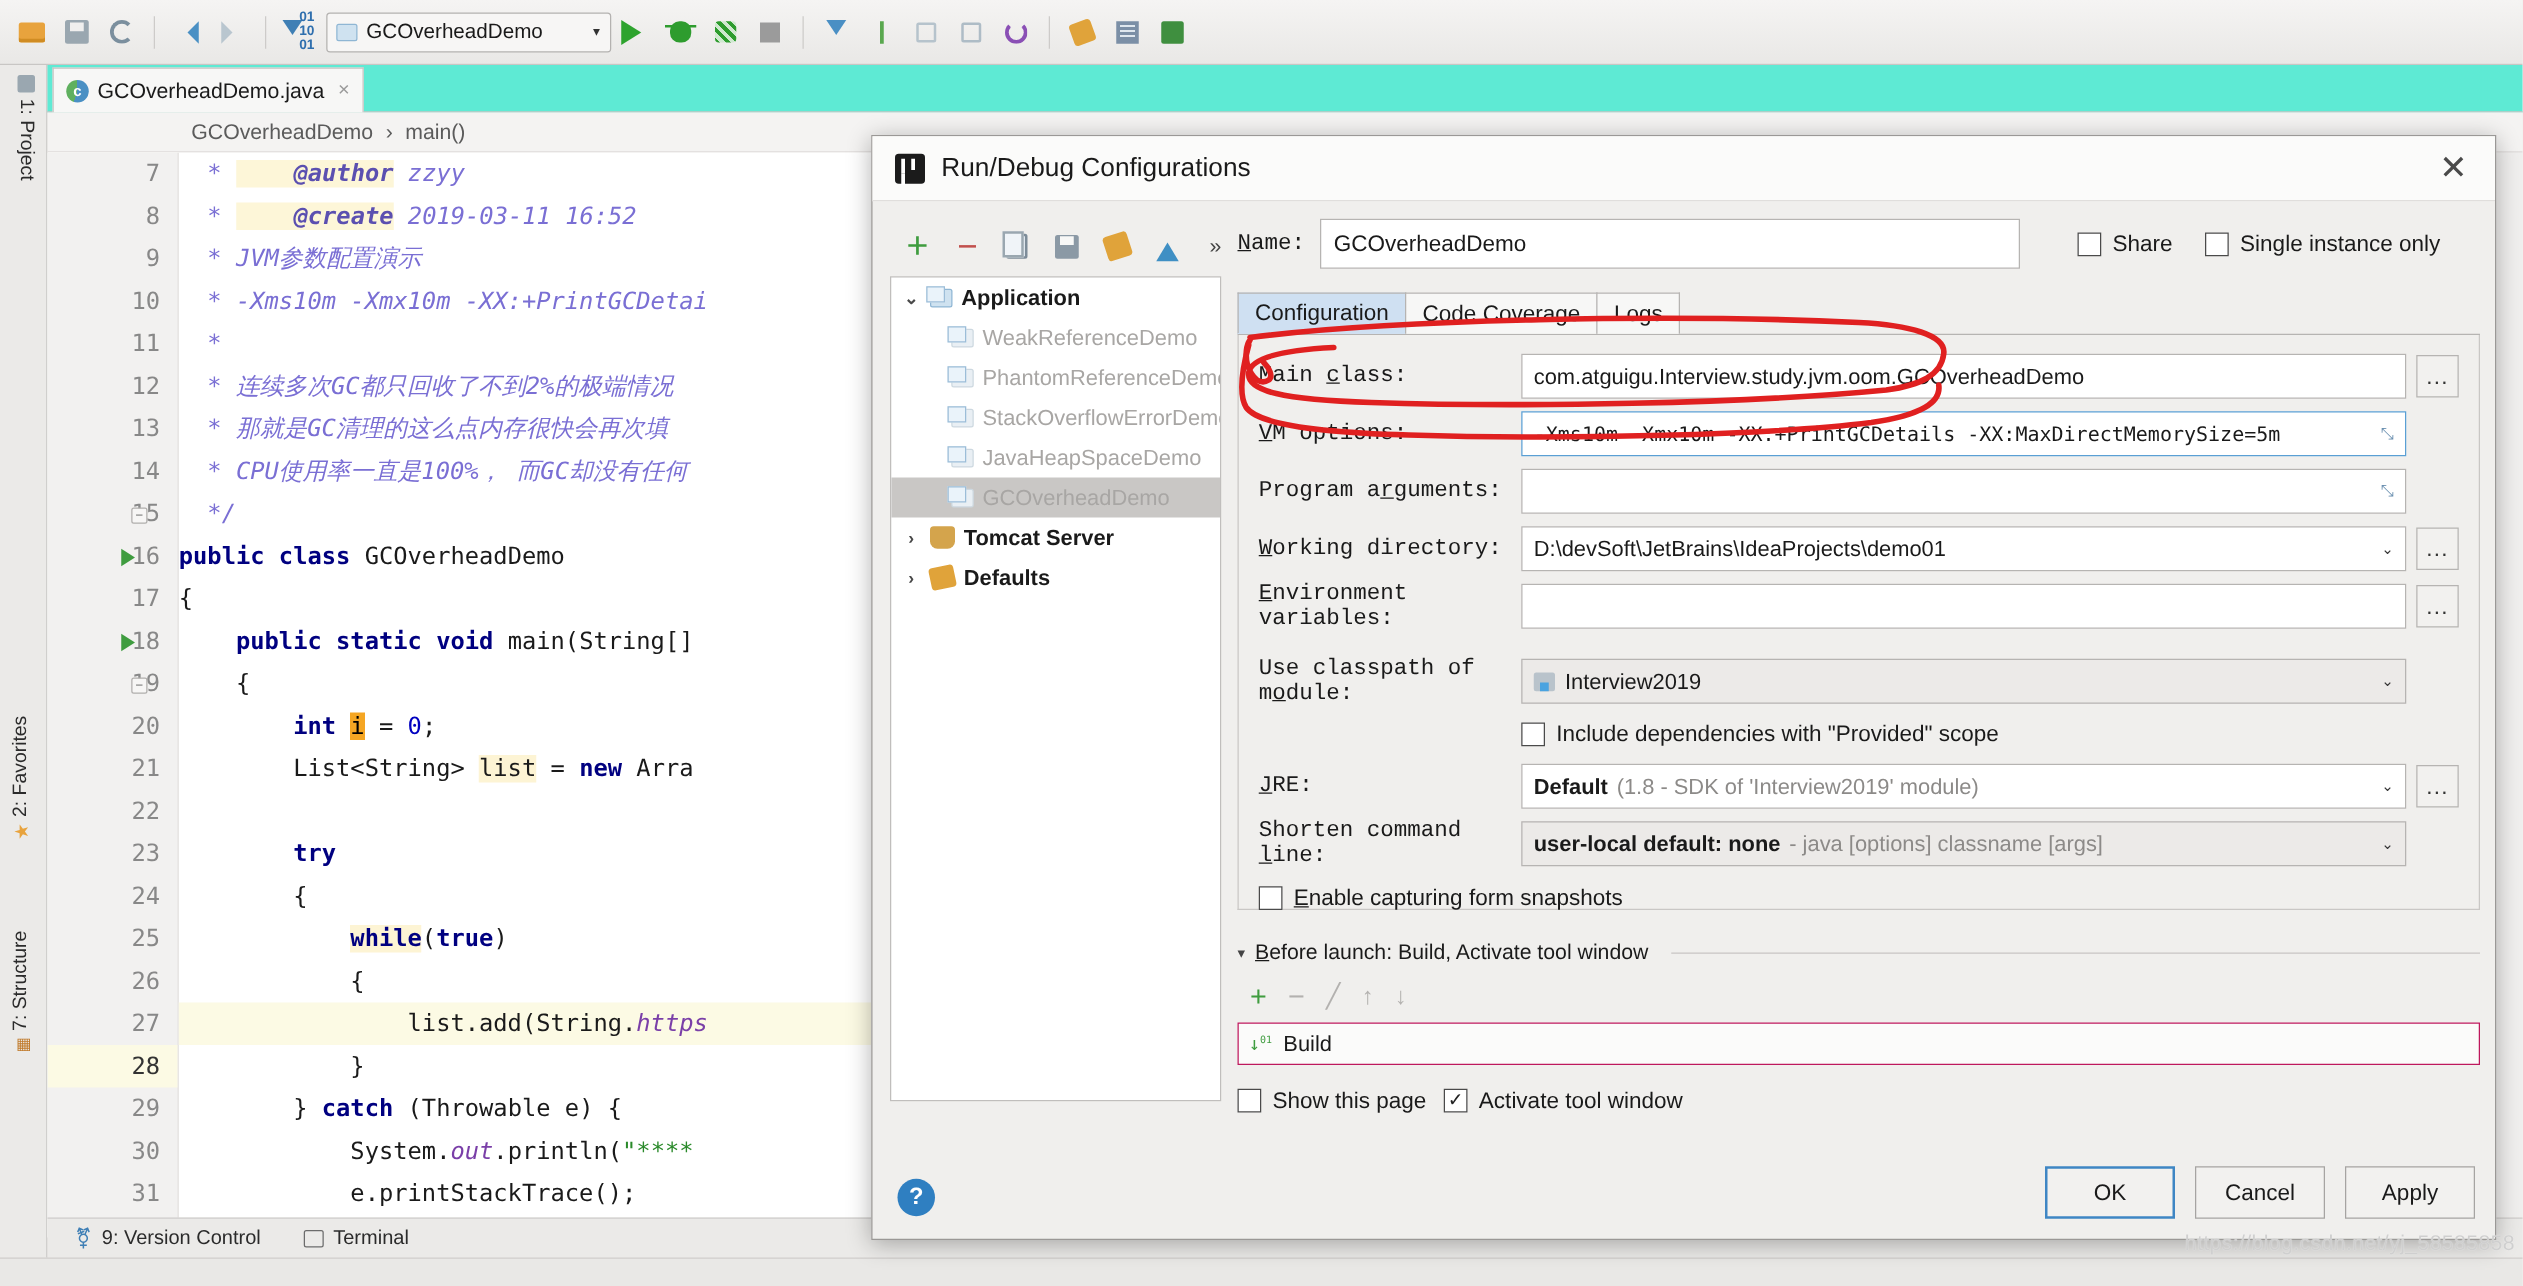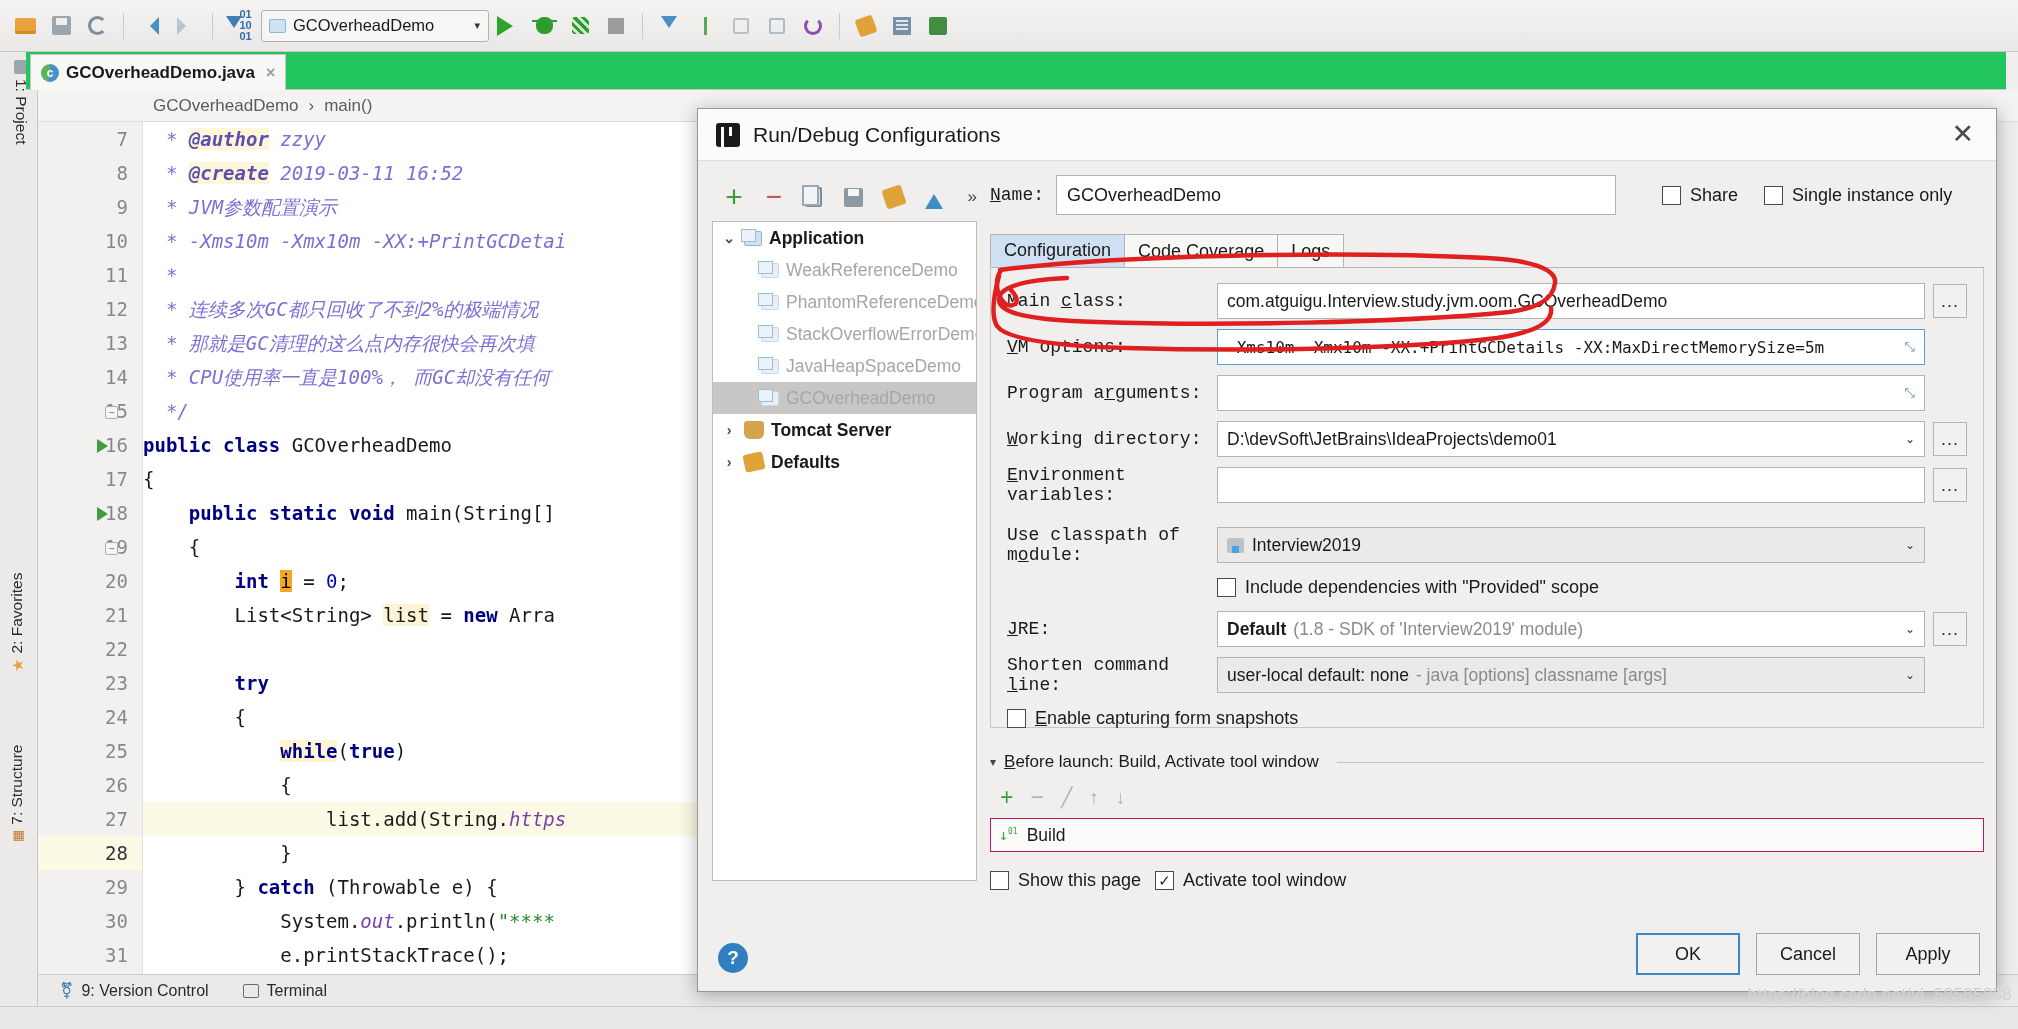--- a/index.html
+++ b/index.html
@@ -56,22 +56,22 @@
   .ic-grid:after{content:"";display:block;margin:3px;height:12px;background:
      repeating-linear-gradient(#dfe7ee 0 2px,transparent 2px 4px);}
   .ic-undo{width:18px;height:18px;border:3px solid #8a4fb5;border-radius:50%;border-top-color:transparent;}
   .ic-green-sq{width:18px;height:18px;background:#3f8f3f;border-radius:2px;}
   .ic-box{width:16px;height:16px;border:2px solid #9fb0bd;border-radius:2px;}
   .ic-modcount{font-size:11px;color:#2f6fae;font-weight:bold;line-height:1;}
   .ic-runcfg{width:17px;height:14px;background:#cfe2f0;border:1px solid #8fb6d4;border-radius:2px;}
 
   
   .tabstrip {
-    position:absolute; left:26px; top:52px; width:1980px; height:38px;
-    background:#22c55e; border-bottom:1px solid #c8c6c4;font-weight:bold;
+    position:absolute; left:38px; top:52px; width:1980px; height:38px;
+    background:#5eead4; border-bottom:1px solid #c8c6c4;
   }
   .etab {
     position:absolute;left:4px;top:2px;height:36px;background:#f7f7f6;
     border:1px solid #c5c3c1;border-bottom:none;display:flex;align-items:center;
     gap:7px;padding:0 10px;font-size:17px;
   }
   .java-ico{width:18px;height:18px;border-radius:50%;
     background:conic-gradient(#4a90c4 0 55%, #5fb05f 0 100%);position:relative;}
   .java-ico:after{content:"c";position:absolute;inset:0;display:flex;align-items:center;
     justify-content:center;color:#fff;font-size:12px;font-weight:bold;}
@@ -102,21 +102,21 @@
   .gutter{position:absolute;left:0;top:0;width:105px;height:100%;background:#f2f1f0;border-right:1px solid #e3e1df;}
   .codearea{position:absolute;left:105px;top:0;right:0;height:100%;
     font-family:"DejaVu Sans Mono", monospace;font-size:19px;}
   .cline{height:34px;line-height:34px;white-space:pre;position:relative;}
   .gline{height:34px;line-height:34px;text-align:right;padding-right:14px;
     font-family:"DejaVu Sans Mono", monospace;font-size:19px;color:#888;}
   .gline.cur{color:#333;font-weight:normal;}
   .hl-line{background:#fcfae4;}
   .kw{color:#000080;font-weight:bold;}
   .cmt{color:#7a6fd4;font-style:italic;}
-  .tag{color:#5b4fb0;font-style:italic;font-weight:bold;background:#fdf6d8;}
+  .tag{color:#5b4fb0;font-style:italic;font-weight:bold;background:#fdf6d8;padding-left:46px;}
   .str{color:#2a8a2a;}
   .fld{color:#7a3fa8;font-style:italic;}
   .hl-orange{background:#f5a623;color:#000;}
   .hl-beige{background:#fdf4d4;}
   .num{color:#0000c0;}
   .runmark{position:absolute;left:-46px;top:11px;width:0;height:0;
     border:7px solid transparent;border-left-color:#3f9c3f;border-left-width:11px;}
   .foldmark{position:absolute;left:-38px;top:12px;width:13px;height:13px;
     border:1px solid #b0aeac;border-radius:2px;background:#f7f6f5;
     font-size:10px;line-height:11px;text-align:center;color:#777;}
@@ -577,21 +577,21 @@
         <span style="font-weight:bold">Default</span>
         <span class="dim" style="margin-left:7px">(1.8 - SDK of 'Interview2019' module)</span>
         <span class="dd-chev">⌄</span>
       </div>
       <div class="dots-btn">...</div>
     </div>
 
     <div class="frow">
       <span class="lbl">Shorten command <span class="u">l</span>ine:</span>
       <div class="fld-box gray">
-        <span style="font-weight:normal">user-local default: none</span>
+        <span style="font-weight:bold">user-local default: none</span>
         <span class="dim" style="margin-left:7px">- java [options] classname [args]</span>
         <span class="dd-chev">⌄</span>
       </div>
       <div style="width:42px;flex:0 0 auto"></div>
     </div>
 
     <div class="frow" style="height:40px">
       <div class="cbrow">
         <span class="cbx"></span>
         <span><span class="u">E</span>nable capturing form snapshots</span>

